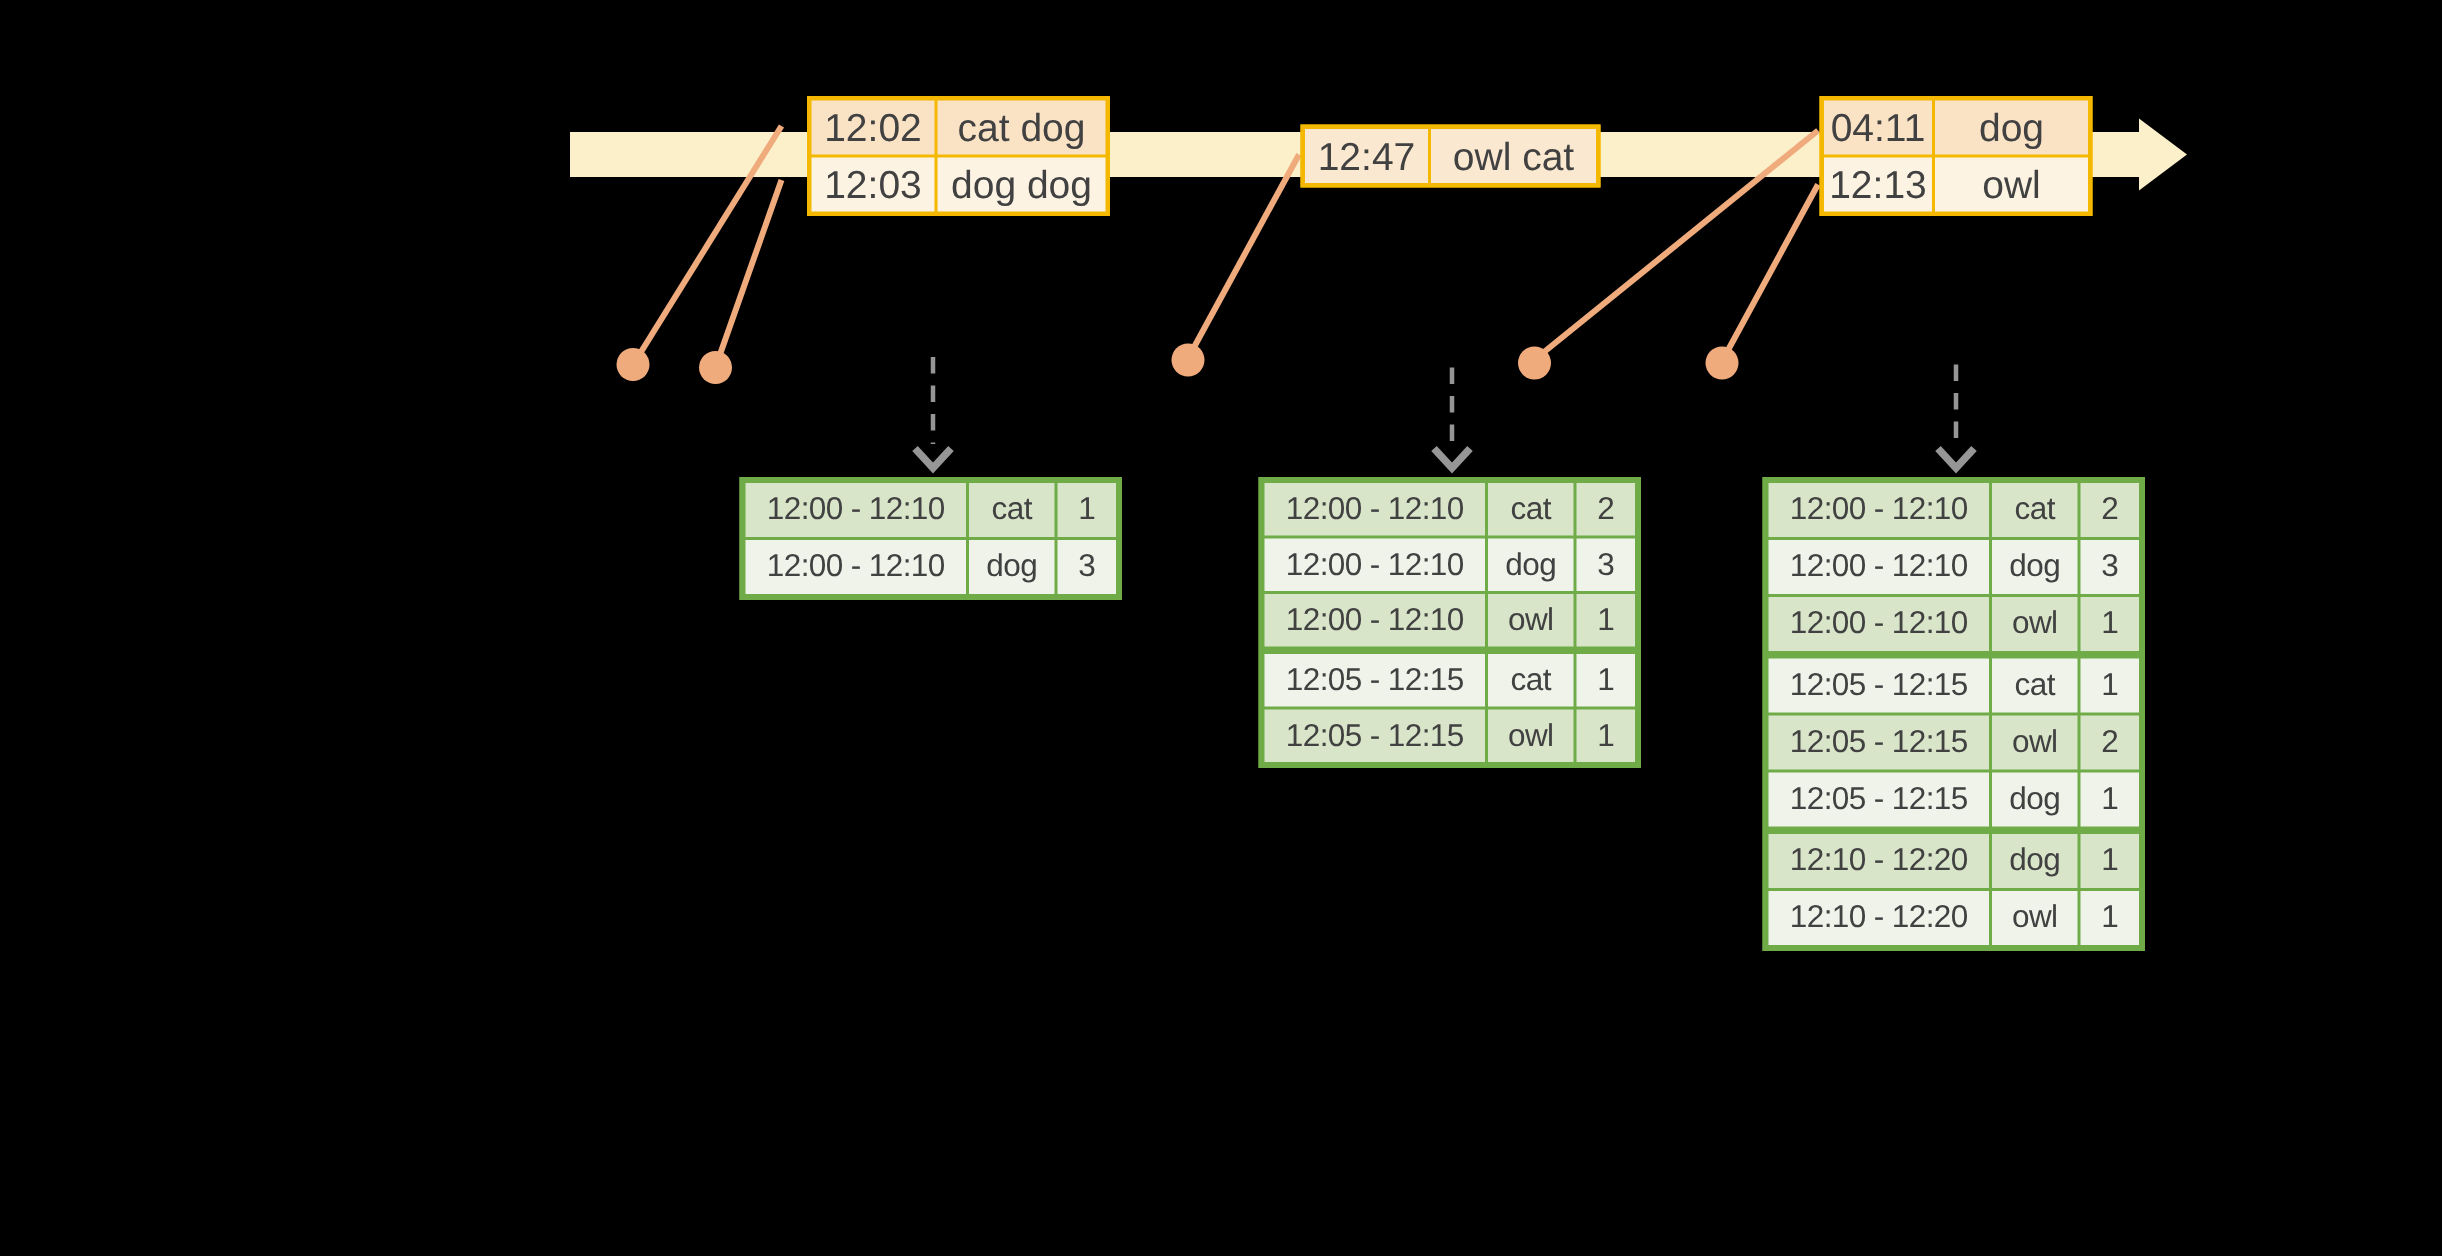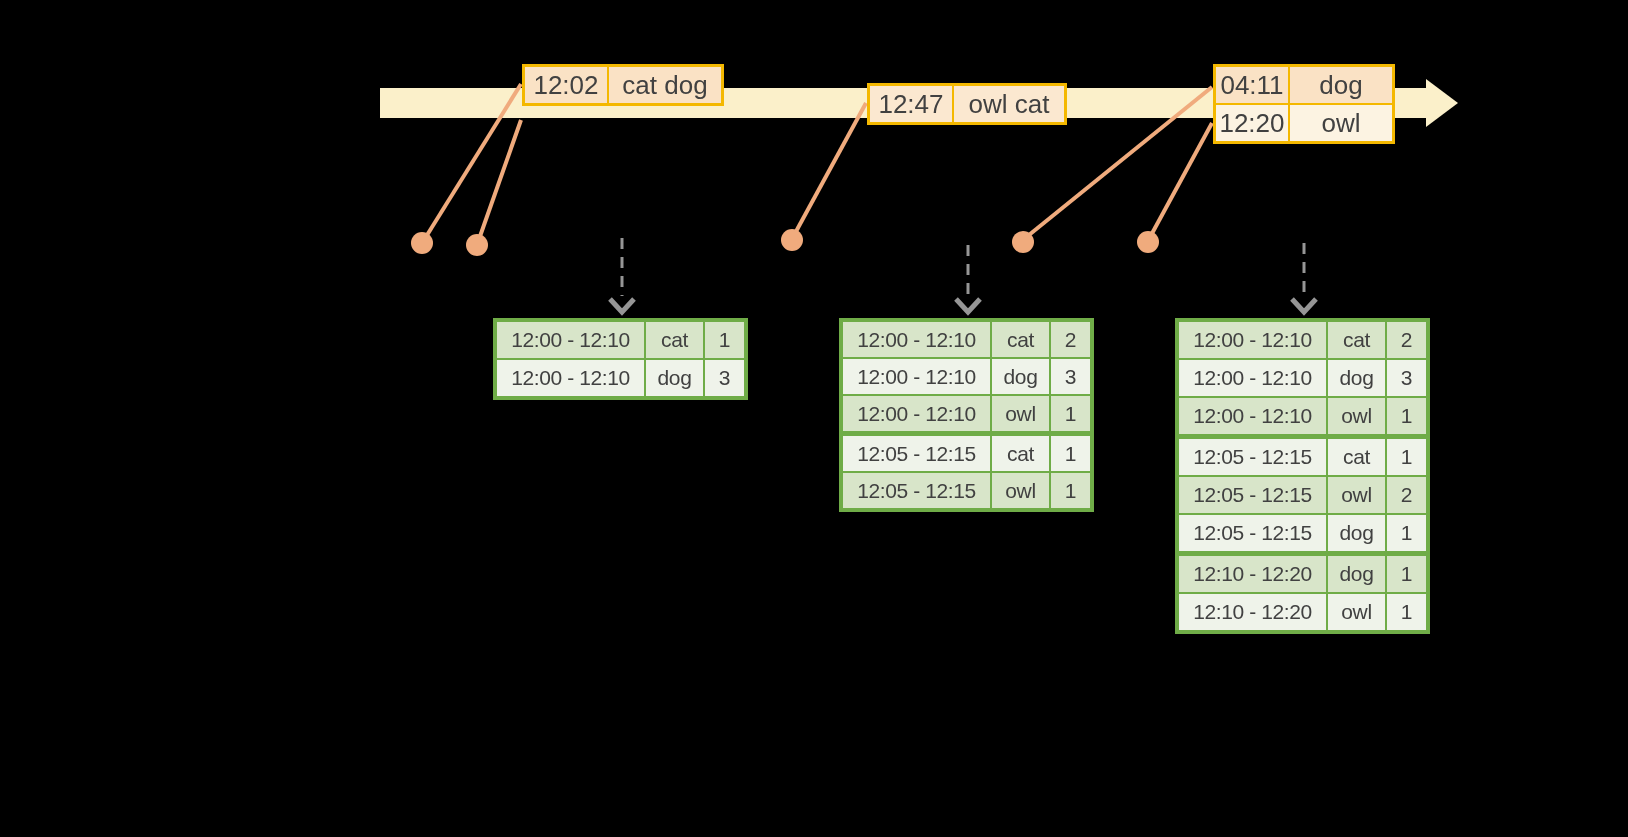--- a/index.html
+++ b/index.html
@@ -47,39 +47,43 @@
       <circle cx="1023" cy="242" r="11" fill="#F0AB7D"></circle>
       <circle cx="1148" cy="242" r="11" fill="#F0AB7D"></circle>
       <line x1="622" y1="238" x2="622" y2="296" stroke="#969696" stroke-width="3" stroke-dasharray="11 8"></line>
       <polyline points="610,299 622,312 634,299" stroke="#969696" stroke-width="5" fill="none"></polyline>
       <line x1="968" y1="245" x2="968" y2="296" stroke="#969696" stroke-width="3" stroke-dasharray="11 8"></line>
       <polyline points="956,299 968,312 980,299" stroke="#969696" stroke-width="5" fill="none"></polyline>
       <line x1="1304" y1="243" x2="1304" y2="296" stroke="#969696" stroke-width="3" stroke-dasharray="11 8"></line>
       <polyline points="1292,299 1304,312 1316,299" stroke="#969696" stroke-width="5" fill="none"></polyline>
     </svg>
   <div id="event-tables">
-      <div class="etable" style="left: 522px; top: 64px;">
+      <div class="etable" style="left: 538px; top: 64px;">
         <div class="erow" style="grid-template-columns: 82px 112px;">
           <div class="ecell" style="background: var(--peach-dark);">12:02</div>
           <div class="ecell" style="background: var(--peach-dark);">cat dog</div>
+        </div>
+        <div class="erow" style="grid-template-columns: 82px 112px;">
+          <div class="ecell" style="background: var(--peach-light);">12:03</div>
+          <div class="ecell" style="background: var(--peach-light);">dog dog</div>
         </div>
       </div>
       <div class="etable" style="left: 867px; top: 83px;">
         <div class="erow" style="grid-template-columns: 82px 110px;">
           <div class="ecell" style="background: var(--peach-mid);">12:47</div>
           <div class="ecell" style="background: var(--peach-mid);">owl cat</div>
         </div>
       </div>
       <div class="etable" style="left: 1213px; top: 64px;">
         <div class="erow" style="grid-template-columns: 72px 102px;">
           <div class="ecell" style="background: var(--peach-dark);">04:11</div>
           <div class="ecell" style="background: var(--peach-dark);">dog</div>
         </div>
         <div class="erow" style="grid-template-columns: 72px 102px;">
-          <div class="ecell" style="background: var(--peach-light);">12:20</div>
+          <div class="ecell" style="background: var(--peach-light);">12:13</div>
           <div class="ecell" style="background: var(--peach-light);">owl</div>
         </div>
       </div>
     </div>
   <div id="result-tables">
       <div class="rtable" style="left: 493px; top: 318px;">
         <div class="rrow" style="grid-template-columns: 147px 57px 39px; height: 36px;">
           <div class="rcell" style="background: var(--grow-dark);">12:00 - 12:10</div>
           <div class="rcell" style="background: var(--grow-dark);">cat</div>
           <div class="rcell" style="background: var(--grow-dark);">1</div>

